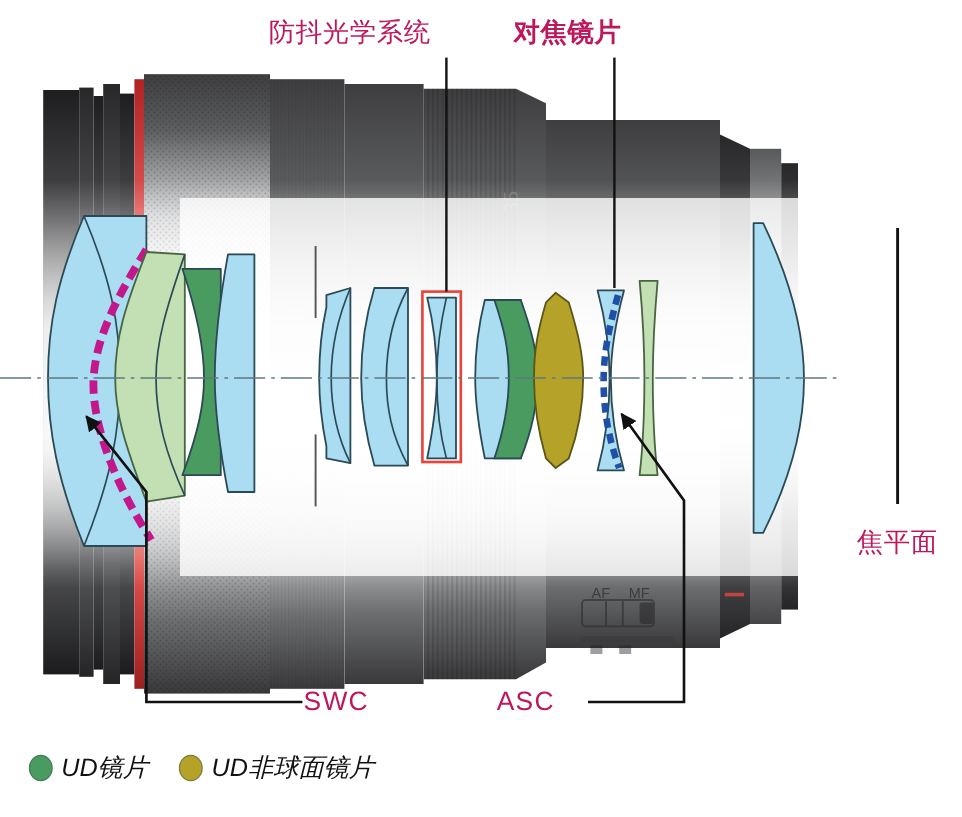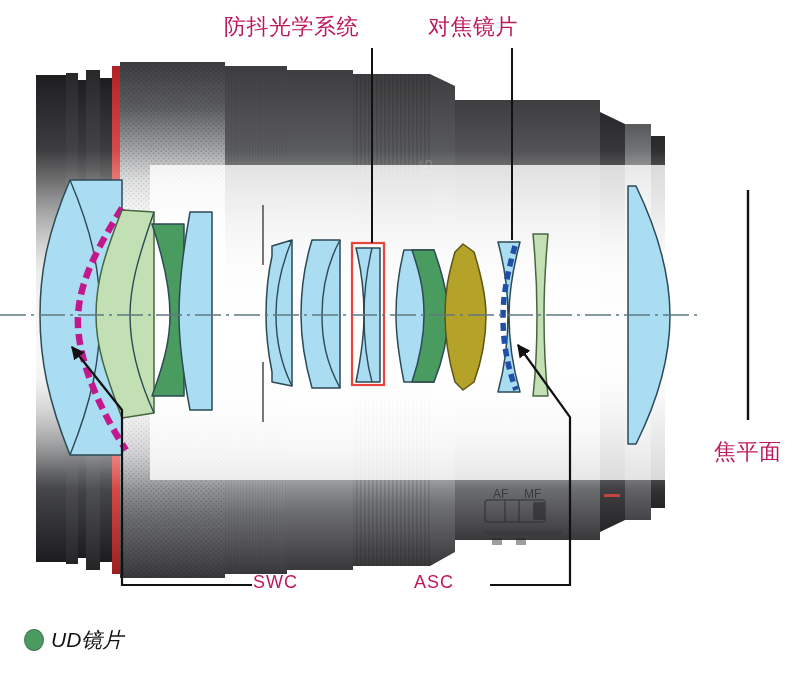--- a/index.html
+++ b/index.html
@@ -13,21 +13,21 @@
   #stage{position:absolute;left:0;top:0;width:802px;height:681px;}
   svg.layer{position:absolute;left:0;top:0;width:802px;height:681px;}
   .lbl{
     position:absolute;
     font-size:22px;
     color:#be185d;
     white-space:nowrap;
     letter-spacing:0.5px;
   }
   .lbl-latin{
-    font-size:18px;
+    font-size:22px;
     letter-spacing:1px;
   }
   #legend{
     position:absolute;
     left:24px;top:626px;
     display:flex;align-items:center;
     gap:0px;
     font-style:italic;
   }
   .legend-item{display:flex;align-items:center;margin-right:26px;}
@@ -240,28 +240,32 @@
 
     <polyline points="252,585 122,585 122,410 72,347" fill="none" stroke="#111" stroke-width="2.2" marker-end="url(#arrow)"></polyline>
 
     <polyline points="490,585 570,585 570,417 518,345" fill="none" stroke="#111" stroke-width="2.2" marker-end="url(#arrow)"></polyline>
 
     <line x1="748" y1="190" x2="748" y2="420" stroke="#111" stroke-width="2.4"></line>
   </svg>
 
   <div class="lbl" style="left:224px;top:12px;">防抖光学系统</div>
 
-  <div class="lbl" style="left:428px;top:12px;">对焦镜片</div>
+  <div class="lbl" style="left:428px;top:12px;font-weight:bold;">对焦镜片</div>
 
   <div class="lbl lbl-latin" style="left:253px;top:572px;">SWC</div>
 
   <div class="lbl lbl-latin" style="left:414px;top:572px;">ASC</div>
 
   <div class="lbl" style="left:714px;top:437px;font-family:Liberation Mono, monospace;">焦平面</div>
 
   <div id="legend">
     <div class="legend-item">
       <span class="legend-dot" style="background:#4a9b5f"></span>
       <span class="legend-text">UD镜片</span>
     </div>
+    <div class="legend-item">
+      <span class="legend-dot" style="background:#b5a229"></span>
+      <span class="legend-text">UD非球面镜片</span>
+    </div>
   </div>
 
 </div>
 
 </body></html>

